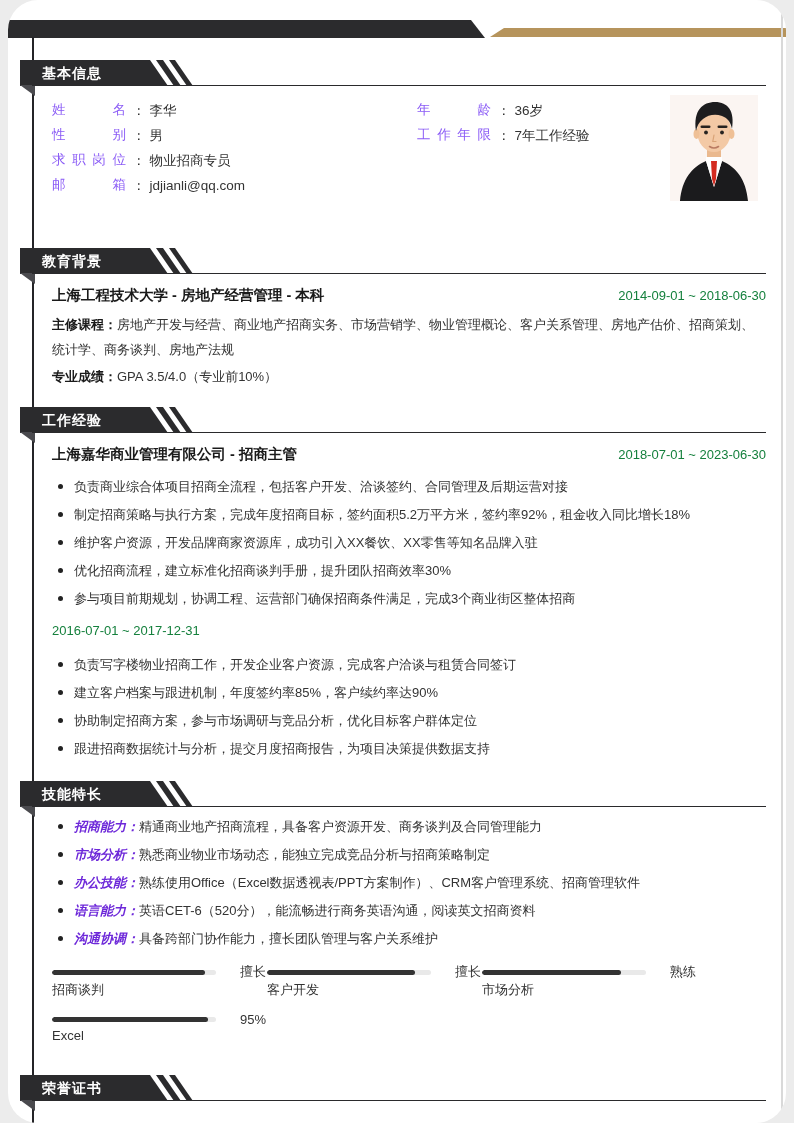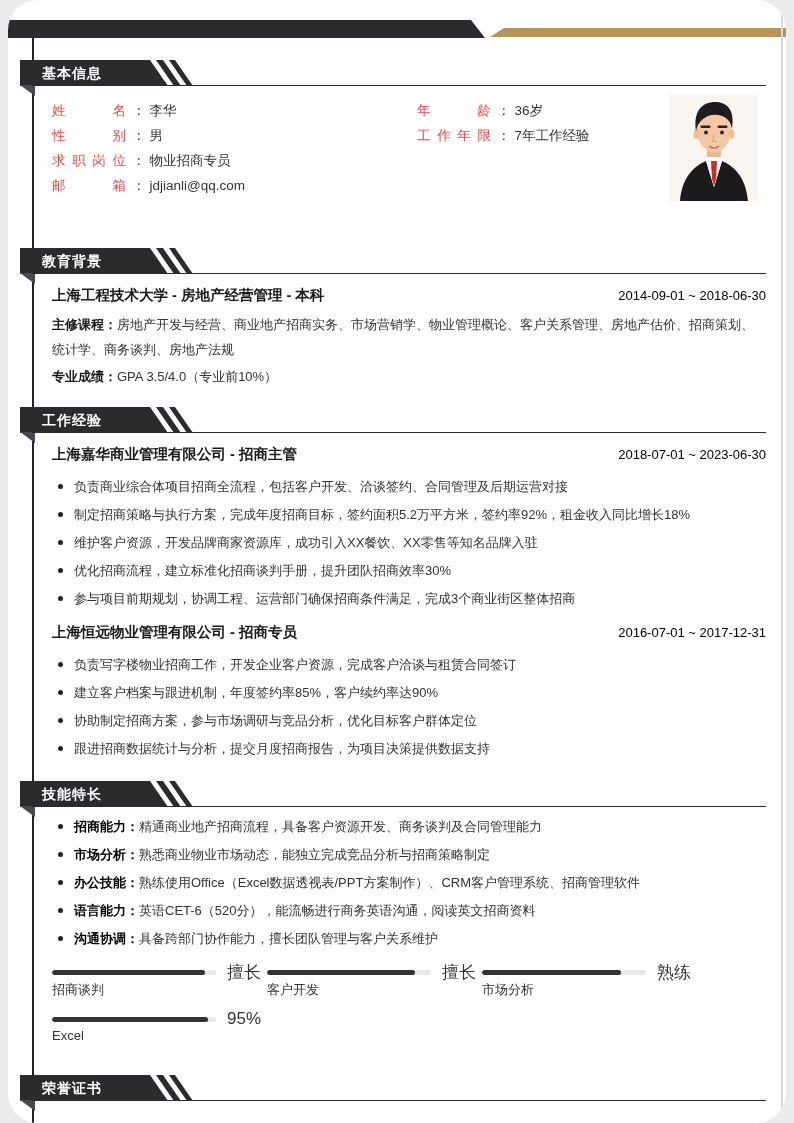--- a/index.html
+++ b/index.html
@@ -55,50 +55,50 @@
     color:#fff; font-size:14px; font-weight:700; letter-spacing:1px; white-space:nowrap;
   }
 
   
   .info-wrap { display:flex; margin-top:12px; }
   .info-col-left { width:365px; }
   .info-col-right { flex:1; }
   .info-row { height:25px; line-height:25px; font-size:13.5px; white-space:nowrap; }
   .info-label {
     display:inline-block; width:74px; text-align:justify; text-align-last:justify;
-    font-size:13.5px; color:#ef4444; vertical-align:top;
+    font-size:13.5px; color:#8b5cf6; vertical-align:top;font-family:Liberation Mono, monospace;
   }
   .info-colon { display:inline-block; margin:0 4px 0 6px; }
   .photo {
     position:absolute; left:662px; top:95px; width:88px; height:106px; overflow:hidden;
   }
   .photo svg { display:block; }
 
   
   .entry-head { display:flex; justify-content:space-between; align-items:baseline; margin-top:12px; height:24px; }
   .entry-title { font-size:14.5px; font-weight:700; color:#1a1a1a; }
-  .entry-date { font-size:13px; color:#000000; }
+  .entry-date { font-size:13px; color:#15803d; }
   .detail-line { font-size:13px; line-height:25px; color:#333; margin-top:2px; }
   .detail-line b { color:#1a1a1a; }
 
   .bullet { display:flex; font-size:13px; line-height:20px; margin-top:8px; color:#333; }
   .bullet .dot {
     flex:0 0 5px; width:5px; height:5px; border-radius:50%; background:#222;
     margin:7px 11px 0 6px;
   }
-  .bullet b { color:#000000; }
+  .bullet b { color:#6d28d9;font-style:italic; }
   .bullets { margin-top:4px; }
 
   
   .bars { display:flex; margin-top:16px; }
   .bar-item { width:215px; }
   .bar-row { display:flex; align-items:center; height:14px; }
   .bar-track { width:164px; height:5px; border-radius:3px; background:var(--bar-track); overflow:hidden; }
   .bar-fill { height:5px; border-radius:3px; background:var(--bar-fill); }
-  .bar-level { font-size:17px; color:#333; margin-left:11px; }
+  .bar-level { font-size:13px; color:#333; margin-left:24px; }
   .bar-name { font-size:13px; color:#333; margin-top:2px; }
 
   .mt-edu { margin-top:50px;text-align:center; }
   .mt-work { margin-top:18px; }
   .mt-skill { margin-top:22px; }
   .mt-honor { margin-top:32px; }
   .mt-first { margin-top:60px; }
   .job2-gap { margin-top:14px; }
 </style>
 </head>
@@ -210,21 +210,20 @@
         <span class="dot"></span>
         <span>优化招商流程，建立标准化招商谈判手册，提升团队招商效率30%</span>
       </div>
     <div class="bullet">
         <span class="dot"></span>
         <span>参与项目前期规划，协调工程、运营部门确保招商条件满足，完成3个商业街区整体招商</span>
       </div>
   </div>
 
   <div class="entry-head job2-gap">
-    <span class="entry-title">上海恒远物业管理有限公司 - 招商专员</span>
     <span class="entry-date">2016-07-01 ~ 2017-12-31</span>
   </div>
   <div class="bullets">
     <div class="bullet">
         <span class="dot"></span>
         <span>负责写字楼物业招商工作，开发企业客户资源，完成客户洽谈与租赁合同签订</span>
       </div>
     <div class="bullet">
         <span class="dot"></span>
         <span>建立客户档案与跟进机制，年度签约率85%，客户续约率达90%</span>

